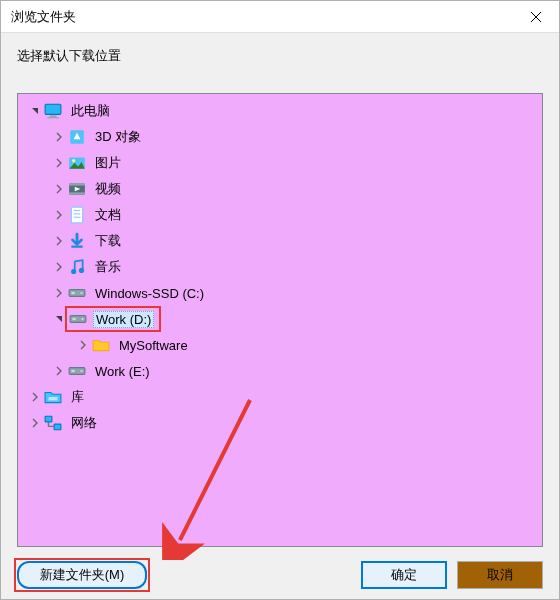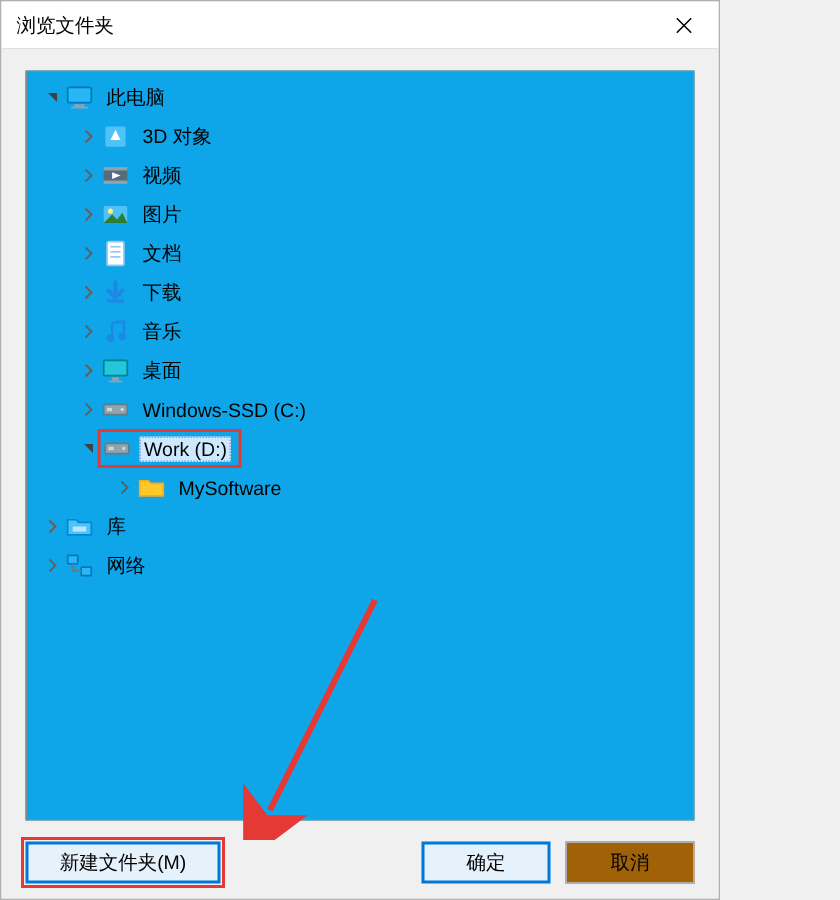--- a/index.html
+++ b/index.html
@@ -8,21 +8,21 @@
     width: 560px;
     height: 600px;
     font-family: "Microsoft YaHei", "Segoe UI", Tahoma, sans-serif;
     font-size: 13px;
     background: #f0f0f0;
     color: #000;
     overflow: hidden;
     position: relative;
   }
   .window {
-    width: 480px;
+    width: 560px;
     height: 600px;
     background: #f0f0f0;
     border: 1px solid #b0b0b0;
     display: flex;
     flex-direction: column;
   }
   .titlebar {
     height: 32px;
     background: #ffffff;
     display: flex;
@@ -50,21 +50,21 @@
     display: flex;
     flex-direction: column;
     background: #f0f0f0;
   }
   .instruction {
     font-size: 13px;
     margin-bottom: 28px;
   }
   .tree-container {
     flex: 1;
-    background: #0ea5e9;
+    background: #f0abfc;
     border: 1px solid #828790;
     overflow: hidden;
     position: relative;
   }
   .tree-scroll {
     position: absolute;
     inset: 0;
     overflow-y: scroll;
     padding: 4px 0 4px 2px;
   }
@@ -128,20 +128,21 @@
     cursor: pointer;
     padding: 0 14px;
   }
   button.win.primary {
     border: 2px solid #0078d7;
     background: #e5f1fb;
     padding: 0 13px;
   }
   button.win.new {
     min-width: 130px;
+    border-radius: 12px;
   }
   
   .arrow-overlay {
     position: absolute;
     pointer-events: none;
     z-index: 50;
   }
 </style>
 </head>
 <body>
@@ -150,20 +151,21 @@
   <div class="titlebar">
     <span class="title">浏览文件夹</span>
     <div class="close">
       <svg viewBox="0 0 10 10">
         <line x1="0" y1="0" x2="10" y2="10" stroke="#000" stroke-width="1"></line>
         <line x1="10" y1="0" x2="0" y2="10" stroke="#000" stroke-width="1"></line>
       </svg>
     </div>
   </div>
   <div class="body">
+    <div class="instruction">选择默认下载位置</div>
 
     <div class="tree-container">
       <div class="tree-scroll" id="tree">
           <div class="node">
             <span class="indent" style="width: 8px;"></span>
             <span class="chev">
               <svg width="10" height="10" viewBox="0 0 10 10">
                 <path d="M2 2 L8 2 L2 8 Z" transform="rotate(90 5 5)" fill="#404040"></path>
               </svg>
             </span>
@@ -183,20 +185,36 @@
                 <path d="M3 1 L7 5 L3 9" fill="none" stroke="#606060" stroke-width="1.3"></path>
               </svg>
             </span>
             <span class="icon">
               <svg viewBox="0 0 16 16" width="18" height="18">
                 <rect x="2" y="2" width="12" height="12" rx="1" fill="#4fc3f7"></rect>
                 <path d="M5 10 L8 4 L11 10 Z" fill="#fff"></path>
               </svg>
             </span>
             <span class="label">3D 对象</span>
+          </div>
+          <div class="node">
+            <span class="indent" style="width: 32px;"></span>
+            <span class="chev">
+              <svg width="10" height="10" viewBox="0 0 10 10">
+                <path d="M3 1 L7 5 L3 9" fill="none" stroke="#606060" stroke-width="1.3"></path>
+              </svg>
+            </span>
+            <span class="icon">
+              <svg viewBox="0 0 16 16" width="18" height="18">
+                <rect x="1" y="3" width="14" height="10" rx="1" fill="#4fc3f7"></rect>
+                <circle cx="5" cy="6" r="1.5" fill="#fff176"></circle>
+                <path d="M1 13 L6 8 L9 11 L12 7 L15 13 Z" fill="#2e7d32"></path>
+              </svg>
+            </span>
+            <span class="label">图片</span>
           </div>
           <div class="node">
             <span class="indent" style="width: 32px;"></span>
             <span class="chev">
               <svg width="10" height="10" viewBox="0 0 10 10">
                 <path d="M3 1 L7 5 L3 9" fill="none" stroke="#606060" stroke-width="1.3"></path>
               </svg>
             </span>
             <span class="icon">
               <svg viewBox="0 0 16 16" width="18" height="18">
@@ -210,36 +228,20 @@
           </div>
           <div class="node">
             <span class="indent" style="width: 32px;"></span>
             <span class="chev">
               <svg width="10" height="10" viewBox="0 0 10 10">
                 <path d="M3 1 L7 5 L3 9" fill="none" stroke="#606060" stroke-width="1.3"></path>
               </svg>
             </span>
             <span class="icon">
               <svg viewBox="0 0 16 16" width="18" height="18">
-                <rect x="1" y="3" width="14" height="10" rx="1" fill="#4fc3f7"></rect>
-                <circle cx="5" cy="6" r="1.5" fill="#fff176"></circle>
-                <path d="M1 13 L6 8 L9 11 L12 7 L15 13 Z" fill="#2e7d32"></path>
-              </svg>
-            </span>
-            <span class="label">图片</span>
-          </div>
-          <div class="node">
-            <span class="indent" style="width: 32px;"></span>
-            <span class="chev">
-              <svg width="10" height="10" viewBox="0 0 10 10">
-                <path d="M3 1 L7 5 L3 9" fill="none" stroke="#606060" stroke-width="1.3"></path>
-              </svg>
-            </span>
-            <span class="icon">
-              <svg viewBox="0 0 16 16" width="18" height="18">
                 <rect x="3" y="1" width="10" height="14" rx="1" fill="#fff" stroke="#90caf9"></rect>
                 <line x1="5" y1="4" x2="11" y2="4" stroke="#90caf9"></line>
                 <line x1="5" y1="7" x2="11" y2="7" stroke="#90caf9"></line>
                 <line x1="5" y1="10" x2="11" y2="10" stroke="#90caf9"></line>
               </svg>
             </span>
             <span class="label">文档</span>
           </div>
           <div class="node">
             <span class="indent" style="width: 32px;"></span>
@@ -265,36 +267,20 @@
             </span>
             <span class="icon">
               <svg viewBox="0 0 16 16" width="18" height="18">
                 <path d="M6 3 L13 2 L13 11" stroke="#1e88e5" stroke-width="1.5" fill="none"></path>
                 <circle cx="5" cy="12" r="2.3" fill="#1e88e5"></circle>
                 <circle cx="12" cy="11" r="2.3" fill="#1e88e5"></circle>
                 <path d="M6 3 L6 12" stroke="#1e88e5" stroke-width="1.5"></path>
               </svg>
             </span>
             <span class="label">音乐</span>
-          </div>
-          <div class="node">
-            <span class="indent" style="width: 32px;"></span>
-            <span class="chev">
-              <svg width="10" height="10" viewBox="0 0 10 10">
-                <path d="M3 1 L7 5 L3 9" fill="none" stroke="#606060" stroke-width="1.3"></path>
-              </svg>
-            </span>
-            <span class="icon">
-              <svg viewBox="0 0 16 16" width="18" height="18">
-                <rect x="1" y="2" width="14" height="9" rx="1" fill="#26c6da" stroke="#00838f"></rect>
-                <rect x="6" y="12" width="4" height="2" fill="#90a4ae"></rect>
-                <rect x="4" y="14" width="8" height="1" fill="#90a4ae"></rect>
-              </svg>
-            </span>
-            <span class="label">桌面</span>
           </div>
           <div class="node">
             <span class="indent" style="width: 32px;"></span>
             <span class="chev">
               <svg width="10" height="10" viewBox="0 0 10 10">
                 <path d="M3 1 L7 5 L3 9" fill="none" stroke="#606060" stroke-width="1.3"></path>
               </svg>
             </span>
             <span class="icon">
               <svg viewBox="0 0 16 16" width="18" height="18">
@@ -329,20 +315,36 @@
               <svg width="10" height="10" viewBox="0 0 10 10">
                 <path d="M3 1 L7 5 L3 9" fill="none" stroke="#606060" stroke-width="1.3"></path>
               </svg>
             </span>
             <span class="icon">
               <svg viewBox="0 0 16 16" width="18" height="18">
                 <path d="M1 4 L6 4 L7.5 5.5 L15 5.5 L15 13 L1 13 Z" fill="#ffca28" stroke="#f9a825"></path>
               </svg>
             </span>
             <span class="label">MySoftware</span>
+          </div>
+          <div class="node">
+            <span class="indent" style="width: 32px;"></span>
+            <span class="chev">
+              <svg width="10" height="10" viewBox="0 0 10 10">
+                <path d="M3 1 L7 5 L3 9" fill="none" stroke="#606060" stroke-width="1.3"></path>
+              </svg>
+            </span>
+            <span class="icon">
+              <svg viewBox="0 0 16 16" width="18" height="18">
+                <rect x="1" y="5" width="14" height="6" rx="1" fill="#90a4ae" stroke="#607d8b"></rect>
+                <circle cx="12" cy="8" r="1" fill="#cfd8dc"></circle>
+                <rect x="3" y="7" width="3" height="2" fill="#cfd8dc"></rect>
+              </svg>
+            </span>
+            <span class="label">Work (E:)</span>
           </div>
           <div class="node">
             <span class="indent" style="width: 8px;"></span>
             <span class="chev">
               <svg width="10" height="10" viewBox="0 0 10 10">
                 <path d="M3 1 L7 5 L3 9" fill="none" stroke="#606060" stroke-width="1.3"></path>
               </svg>
             </span>
             <span class="icon">
               <svg viewBox="0 0 16 16" width="18" height="18">

